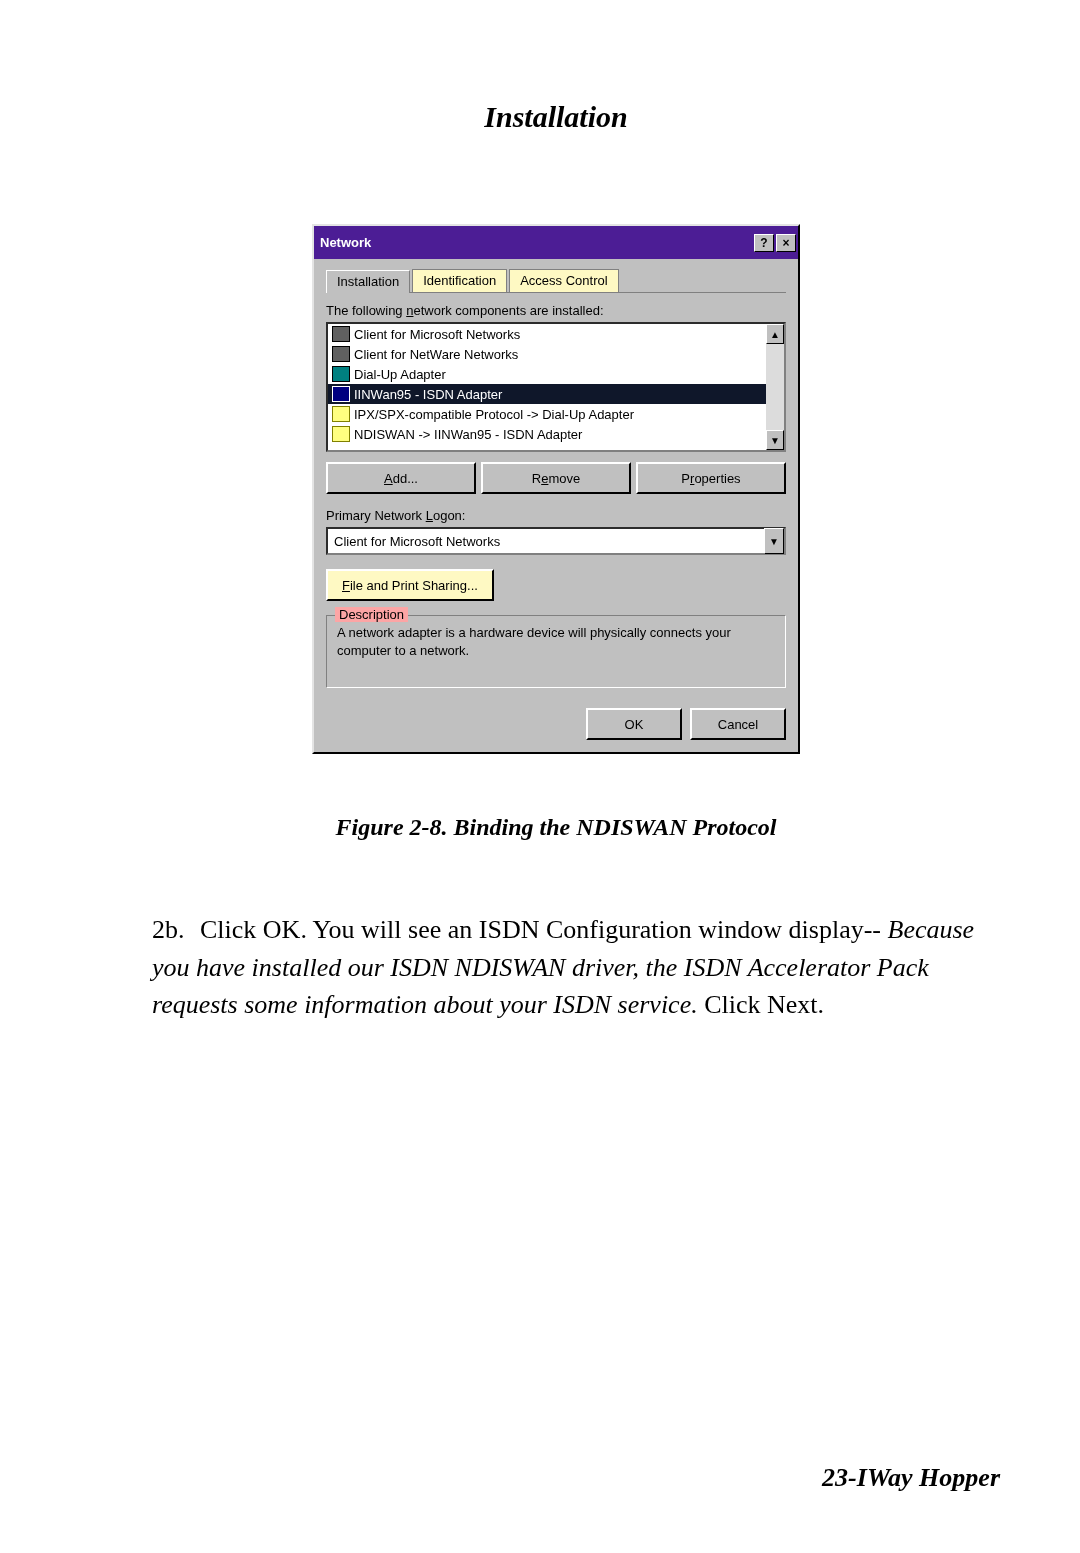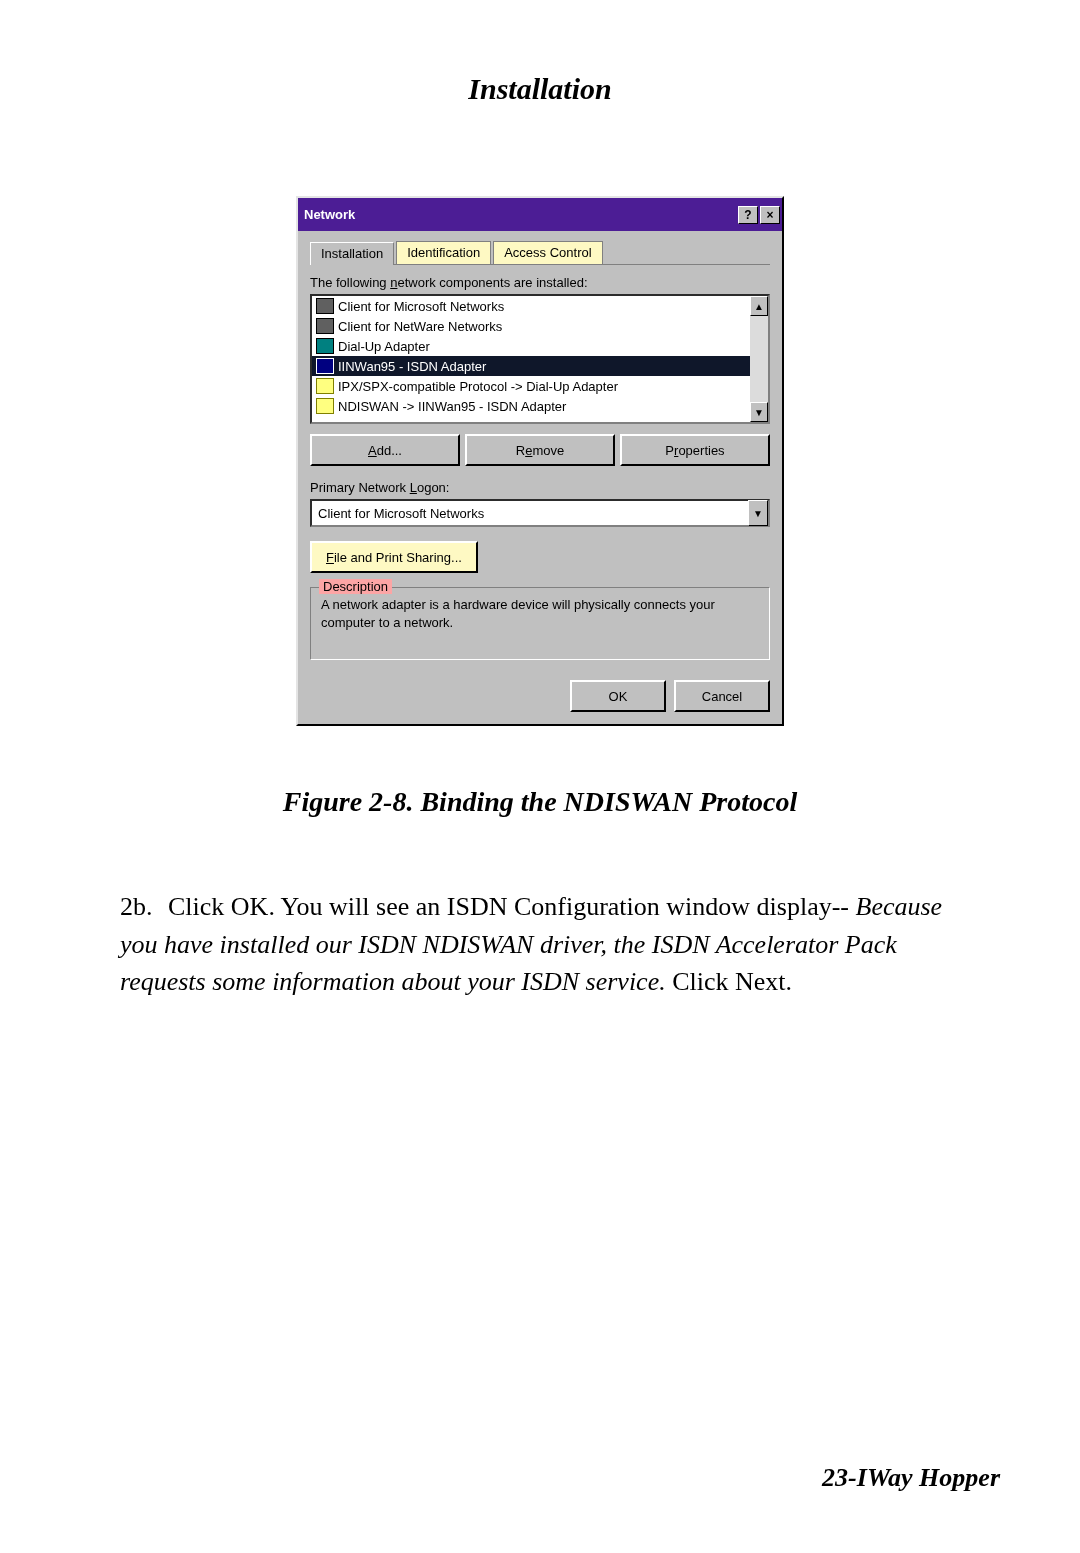--- a/index.html
+++ b/index.html
@@ -5,24 +5,25 @@
   body {
     margin: 0;
     padding: 0;
     background: #ffffff;
     font-family: "Times New Roman", Times, serif;
     width: 1080px;
     height: 1553px;
     position: relative;
   }
   .page {
-    padding: 72px 80px 60px 80px;
+    padding: 100px 80px 60px 80px;
     box-sizing: border-box;
     height: 100%;
     position: relative;
+    margin-left: 32px;
   }
   .doc-title {
     text-align: center;
     font-style: italic;
     font-weight: bold;
     font-size: 30px;
     margin-bottom: 90px;
   }
   .dialog-wrap {
     display: flex;
@@ -229,21 +230,21 @@
     gap: 8px;
   }
   .dlg-footer .win-btn {
     flex: none;
     width: 92px;
   }
   .figure-caption {
     text-align: center;
     font-style: italic;
     font-weight: bold;
-    font-size: 28px;
+    font-size: 24px;
     margin: 40px 0 70px 0;
   }
   .body-para {
     font-size: 26px;
     line-height: 1.45;
     margin: 0 20px 0 40px;
   }
   .body-para .step-no {
     display: inline-block;
     width: 48px;

